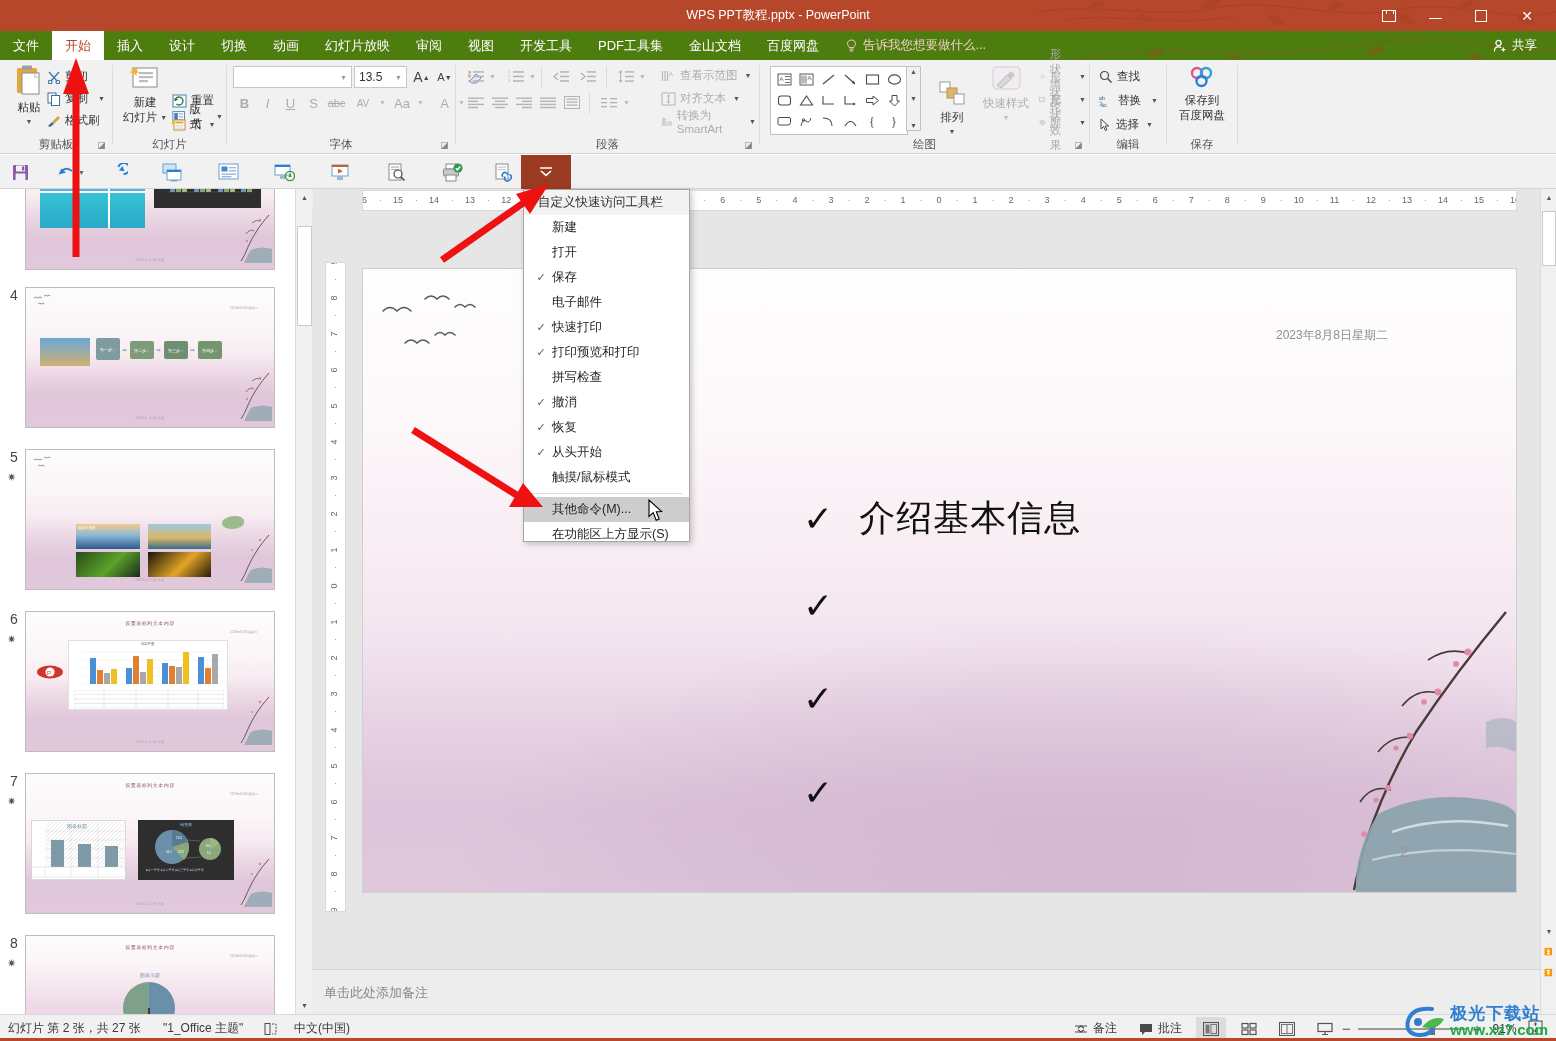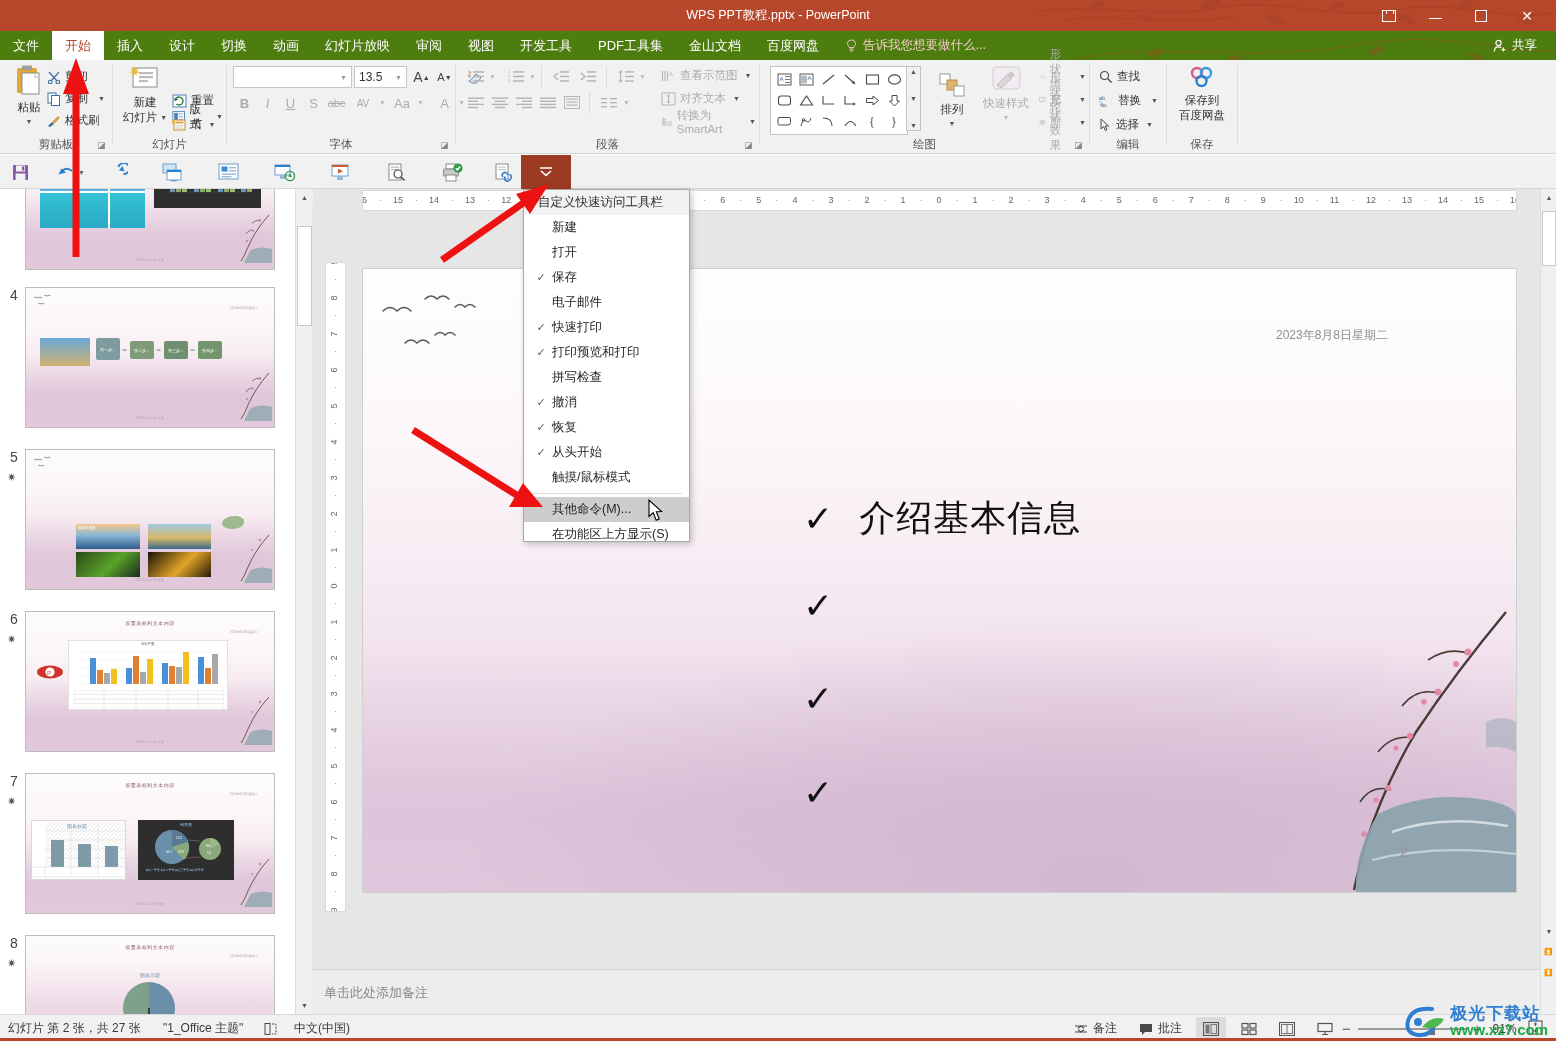--- a/index.html
+++ b/index.html
@@ -773,21 +773,21 @@
             <svg width="15" height="13" viewBox="0 0 15 13">
               <text x="4" y="11" font-size="12" fill="#4a4a4a" font-family="serif">}</text>
             </svg>
           </div>
       </div>
       <div class="gal-scroll" style="left:146px; top:6px; height:65px;">
         <span>▲</span>
         <span>▼</span>
         <span>▼</span>
       </div>
-      <div class="btn-lg" style="left:168px; top:12px; width:48px; height:74px;">
+      <div class="btn-lg" style="left:168px; top:20px; width:48px; height:74px;">
         <svg width="32" height="28" viewBox="0 0 32 28">
           <rect x="4" y="2" width="10" height="10" fill="#fff" stroke="#9a9a9a" stroke-width="1"></rect>
           <rect x="11" y="8" width="10" height="10" fill="#e0b46c" stroke="#b89046" stroke-width="1"></rect>
           <rect x="18" y="14" width="10" height="10" fill="#fff" stroke="#9a9a9a" stroke-width="1"></rect>
         </svg>
         <span style="margin-top:2px">排列</span>
         <span class="caret" style="margin-top:3px">▼</span>
       </div>
       <div class="btn-lg dis" style="left:218px; top:4px; width:56px; height:74px;">
         <svg width="34" height="30" viewBox="0 0 34 30">

